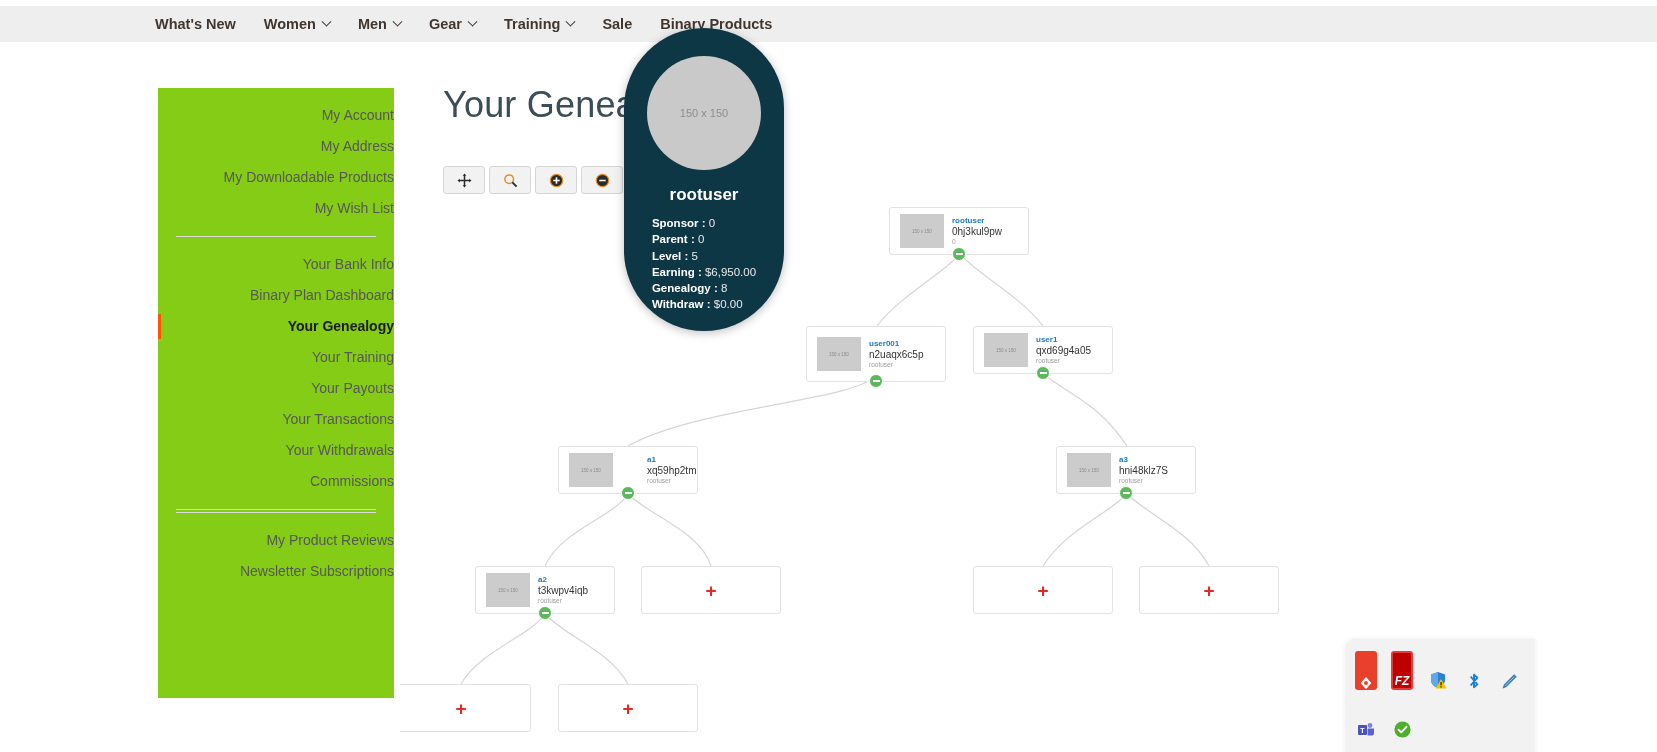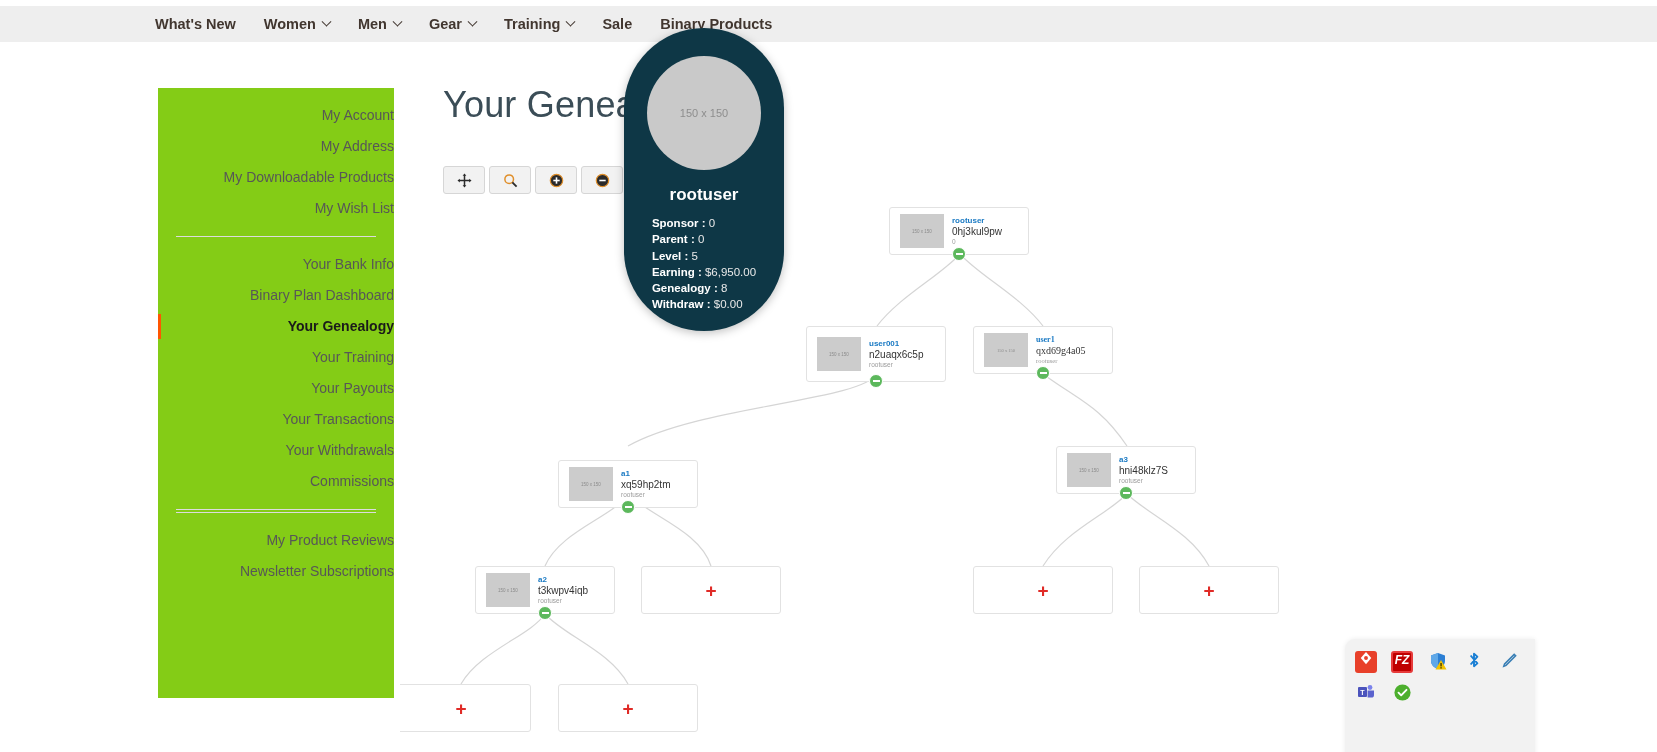--- a/index.html
+++ b/index.html
@@ -128,22 +128,22 @@
   .tray {
     position: absolute; left: 1345px; top: 633px;
     width: 190px; height: 119px;
     background: #f2f2f2; border-radius: 10px 0 0 0;
     box-shadow: 0 0 5px rgba(0,0,0,.08);
     padding: 12px 0 0 10px;
     display: flex; flex-wrap: wrap; align-content: flex-start;
     gap: 10px 14px; z-index: 40;
   }
   .tray .ic {
-    width: 22px; height: 22px; border-radius: 3px;
-    display: flex; align-items: flex-start; justify-content: center;
+    width: 22px; height: 39px; border-radius: 3px;
+    display: flex; align-items: flex-end; justify-content: center;
     font-size: 12px; font-weight: bold; color: #fff; cursor: pointer;
   }
   .ic-redlogo { background: #e8402a; }
   .ic-filezilla { background: #bf0000; border: 2px solid #e63b3b; font-style: italic; font-size: 13px; }
   .ic-defender { background: transparent; }
   .ic-bluetooth { background: transparent; color: #1b7fd4; font-size: 17px; }
   .ic-pen { background: transparent; }
   .ic-teams { background: transparent; }
   .ic-check { background: transparent; }
 </style>
@@ -270,33 +270,33 @@
       <div class="meta">
         <span class="uname">user001</span>
         <span class="ucode">n2uaqx6c5p</span>
         <span class="uparent">rootuser</span>
       </div>
       <div class="toggle">
           <span></span>
         </div>
     </div>
 
-    <div class="node" style="left:573px; top:170px; width:140px; height:48px;font-family:Liberation Serif, serif;">
+    <div class="node" style="left:573px; top:170px; width:140px; height:48px;">
       <div class="thumb">150 x 150</div>
       <div class="meta">
         <span class="uname">user1</span>
         <span class="ucode">qxd69g4a05</span>
         <span class="uparent">rootuser</span>
       </div>
       <div class="toggle">
           <span></span>
         </div>
     </div>
 
-    <div class="node" style="left:158px; top:304px; width:140px; height:48px;">
+    <div class="node" style="left:158px; top:290px; width:140px; height:48px;gap:26px;">
       <div class="thumb">150 x 150</div>
       <div class="meta">
         <span class="uname">a1</span>
         <span class="ucode">xq59hp2tm</span>
         <span class="uparent">rootuser</span>
       </div>
       <div class="toggle">
           <span></span>
         </div>
     </div>

